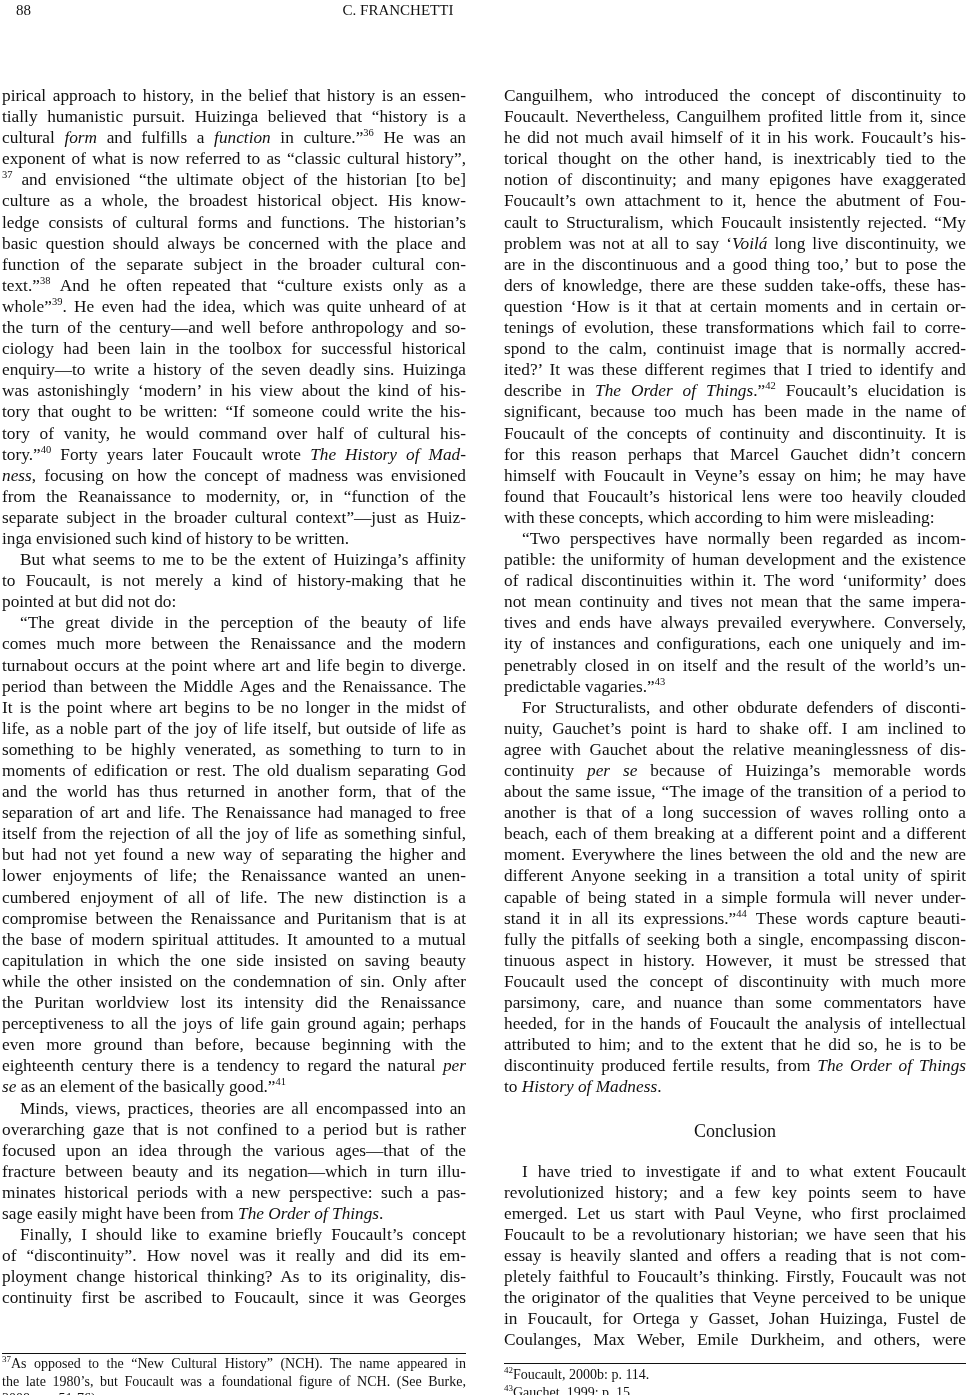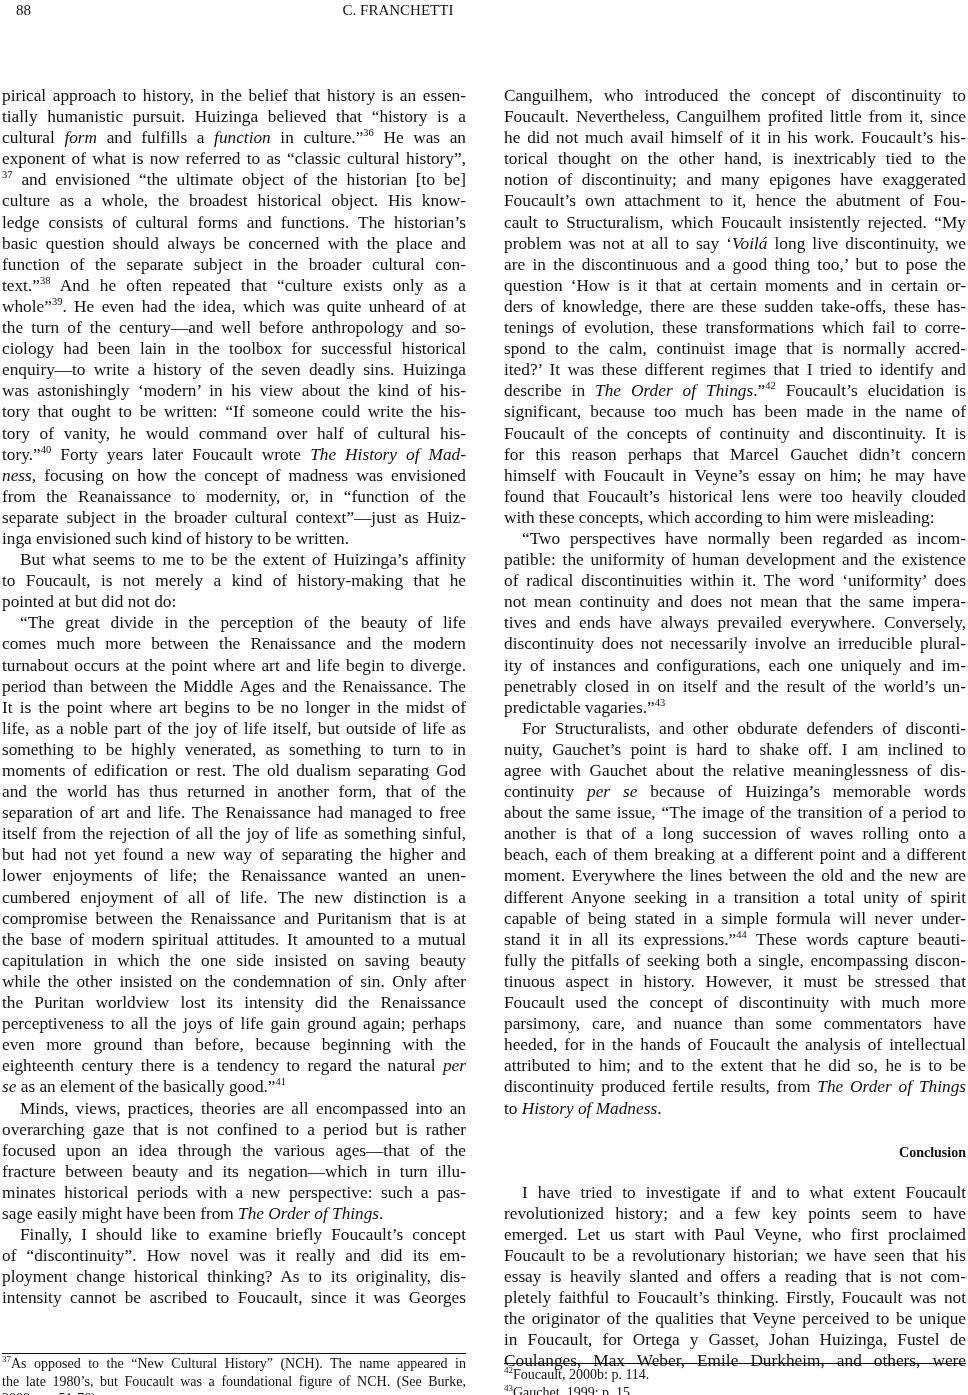--- a/index.html
+++ b/index.html
@@ -10,21 +10,21 @@
   #running-head { left:0; width:764px; text-align:center; }
   .col { position:absolute; top:50px;margin-top:35px; }
   #col-left { left:2px; width:464px; }
   #col-right { left:504px; width:462px; }
   .ln { display:block; height:21.1px; line-height:21.1px; font-size:17.3px;
         white-space:nowrap; text-align:justify; text-align-last:justify; }
   .ln.last { text-align-last:left; }
   .ln.ind { text-indent:18px;font-family:Liberation Serif, serif; }
   .ln i { font-style:italic; }
   sup { font-size:10.5px; line-height:0; vertical-align:7px; }
-  .heading { display:block; text-align:right; font-weight:bold; font-size:14px;
+  .heading { display:block; text-align:center; font-weight:normal; font-size:18px;
              height:55px; line-height:55px; margin-top:6px; margin-bottom:2px; }
   .fnrule { position:absolute; height:1.4px; background:#111; }
   #fnrule-left { left:2px; width:464px; top:1353px; }
   #fnrule-right { left:504px; width:462px; top:1363px; }
   .fn { position:absolute; }
   #fn-left { left:2px; width:464px; top:1355px; }
   #fn-right { left:504px; width:462px; top:1366px; }
   .fl { display:block; font-size:14px; height:17.6px; line-height:17.6px;
         white-space:nowrap; text-align:justify; text-align-last:justify; }
   .fl.last { text-align-last:left; }
@@ -87,58 +87,57 @@
     <span class="ln last"><i>se</i> as an element of the basically good.”<sup>41</sup></span>
     <span class="ln ind">Minds, views, practices, theories are all encompassed into an</span>
     <span class="ln">overarching gaze that is not confined to a period but is rather</span>
     <span class="ln">focused upon an  idea through the various ages—that of the</span>
     <span class="ln">fracture between beauty and its negation—which in turn illu-</span>
     <span class="ln">minates historical periods with a new perspective: such a pas-</span>
     <span class="ln last">sage easily might have been from <i>The Order of Things</i>.</span>
     <span class="ln ind">Finally, I should like to examine briefly Foucault’s concept</span>
     <span class="ln">of “discontinuity”. How novel was it really and did its em-</span>
     <span class="ln">ployment change historical thinking? As to its originality, dis-</span>
-    <span class="ln">intensity cannot be ascribed to Foucault, since it was Georges</span>
+    <span class="ln">continuity first be ascribed to Foucault, since it was Georges</span>
   </div>
 <div class="fnrule" id="fnrule-left"></div>
 <div class="fn" id="fn-left">
     <span class="fl"><sup>37</sup>As opposed to the “New Cultural History” (NCH). The name appeared in</span>
     <span class="fl">the late 1980’s, but Foucault was a foundational figure of NCH. (See Burke,</span>
     <span class="fl last">2008: pp. 51-76).</span>
   </div>
 
 <div class="col" id="col-right">
   <div id="right-before">
       <span class="ln">Canguilhem, who introduced the concept of discontinuity to</span>
       <span class="ln">Foucault. Nevertheless, Canguilhem profited little from it, since</span>
       <span class="ln">he did not much avail himself of it in his work. Foucault’s his-</span>
       <span class="ln">torical thought on the other hand, is inextricably tied to the</span>
       <span class="ln">notion of discontinuity; and many epigones have exaggerated</span>
       <span class="ln">Foucault’s own attachment to it, hence the abutment of Fou-</span>
       <span class="ln">cault to Structuralism, which Foucault insistently rejected. “My</span>
       <span class="ln">problem was not at all to say ‘<i>Voilá</i> long live discontinuity, we</span>
       <span class="ln">are in the discontinuous and a good thing too,’ but to pose the</span>
+      <span class="ln">ders of knowledge, there are these sudden take-offs, these has-</span>
       <span class="ln">question ‘How is it that at certain moments and in certain or-</span>
-      <span class="ln">ders of knowledge, there are these sudden take-offs, these has-</span>
       <span class="ln">tenings of evolution, these transformations which fail to corre-</span>
       <span class="ln">spond to the calm, continuist image that is normally accred-</span>
       <span class="ln">ited?’ It was these different regimes that I tried to identify and</span>
       <span class="ln">describe in <i>The Order of Things</i>.”<sup>42</sup> Foucault’s elucidation is</span>
       <span class="ln">significant, because too much has been made in the name of</span>
       <span class="ln">Foucault of the concepts of continuity and discontinuity. It is</span>
       <span class="ln">for this reason perhaps that Marcel Gauchet didn’t concern</span>
       <span class="ln">himself with Foucault in Veyne’s essay on him; he may have</span>
       <span class="ln">found that Foucault’s historical lens were too heavily clouded</span>
       <span class="ln last">with these concepts, which according to him were misleading:</span>
       <span class="ln ind">“Two perspectives have normally been regarded as incom-</span>
       <span class="ln">patible: the uniformity of human development and the existence</span>
       <span class="ln">of radical discontinuities within it. The word ‘uniformity’ does</span>
-      <span class="ln">not mean continuity and does not mean that the same impera-</span>
+      <span class="ln">not mean continuity and tives not mean that the same impera-</span>
       <span class="ln">tives and ends have always prevailed everywhere. Conversely,</span>
-      <span class="ln">discontinuity does not necessarily involve an irreducible plural-</span>
       <span class="ln">ity of instances and configurations, each one uniquely and im-</span>
       <span class="ln">penetrably closed in on itself and the result of the world’s un-</span>
       <span class="ln last">predictable vagaries.”<sup>43</sup></span>
       <span class="ln ind">For Structuralists, and other obdurate defenders of disconti-</span>
       <span class="ln">nuity, Gauchet’s point is hard to shake off. I am inclined to</span>
       <span class="ln">agree with Gauchet about the relative meaninglessness of dis-</span>
       <span class="ln">continuity <i>per se</i> because of Huizinga’s memorable words</span>
       <span class="ln">about the same issue, “The image of the transition of a period to</span>
       <span class="ln">another is that of a long succession of waves rolling onto a</span>
       <span class="ln">beach, each of them breaking at a different point and a different</span>

